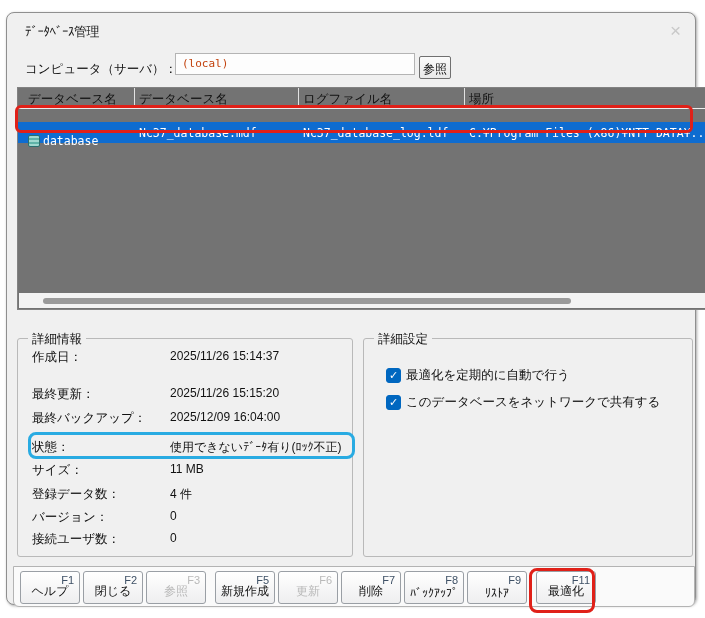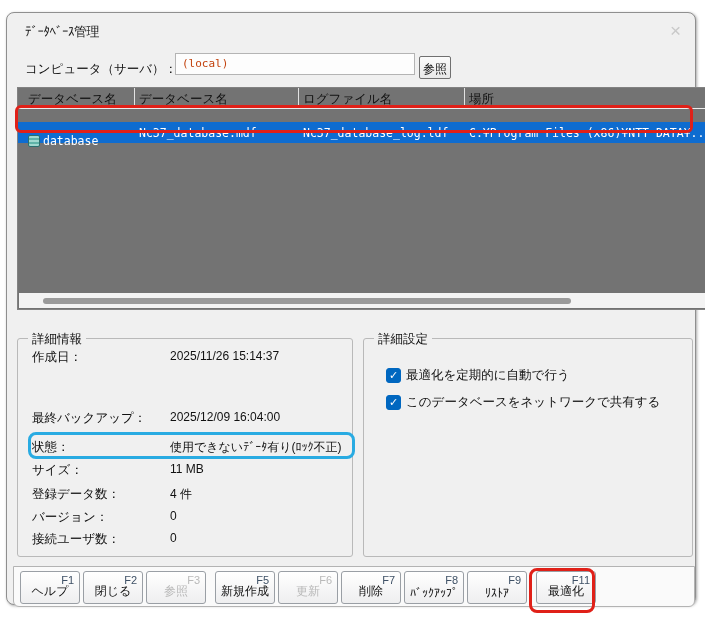--- a/index.html
+++ b/index.html
@@ -129,20 +129,24 @@
       <div class="hthumb"></div>
     </div>
   </div>
 
   <div class="groupbox gb-info">
     <div class="gb-title">詳細情報</div>
     <div class="field-row" style="top:10px">
       <span class="field-label">作成日：</span>
       <span class="field-value">2025/11/26 15:14:37</span>
     </div>
+    <div class="field-row" style="top:47px">
+      <span class="field-label">最終更新：</span>
+      <span class="field-value">2025/11/26 15:15:20</span>
+    </div>
     <div class="field-row" style="top:71px">
       <span class="field-label">最終バックアップ：</span>
       <span class="field-value">2025/12/09 16:04:00</span>
     </div>
     <div class="field-row" style="top:100px">
       <span class="field-label">状態：</span>
       <span class="field-value">使用できないﾃﾞｰﾀ有り(ﾛｯｸ不正)</span>
     </div>
     <div class="field-row" style="top:123px">
       <span class="field-label">サイズ：</span>

